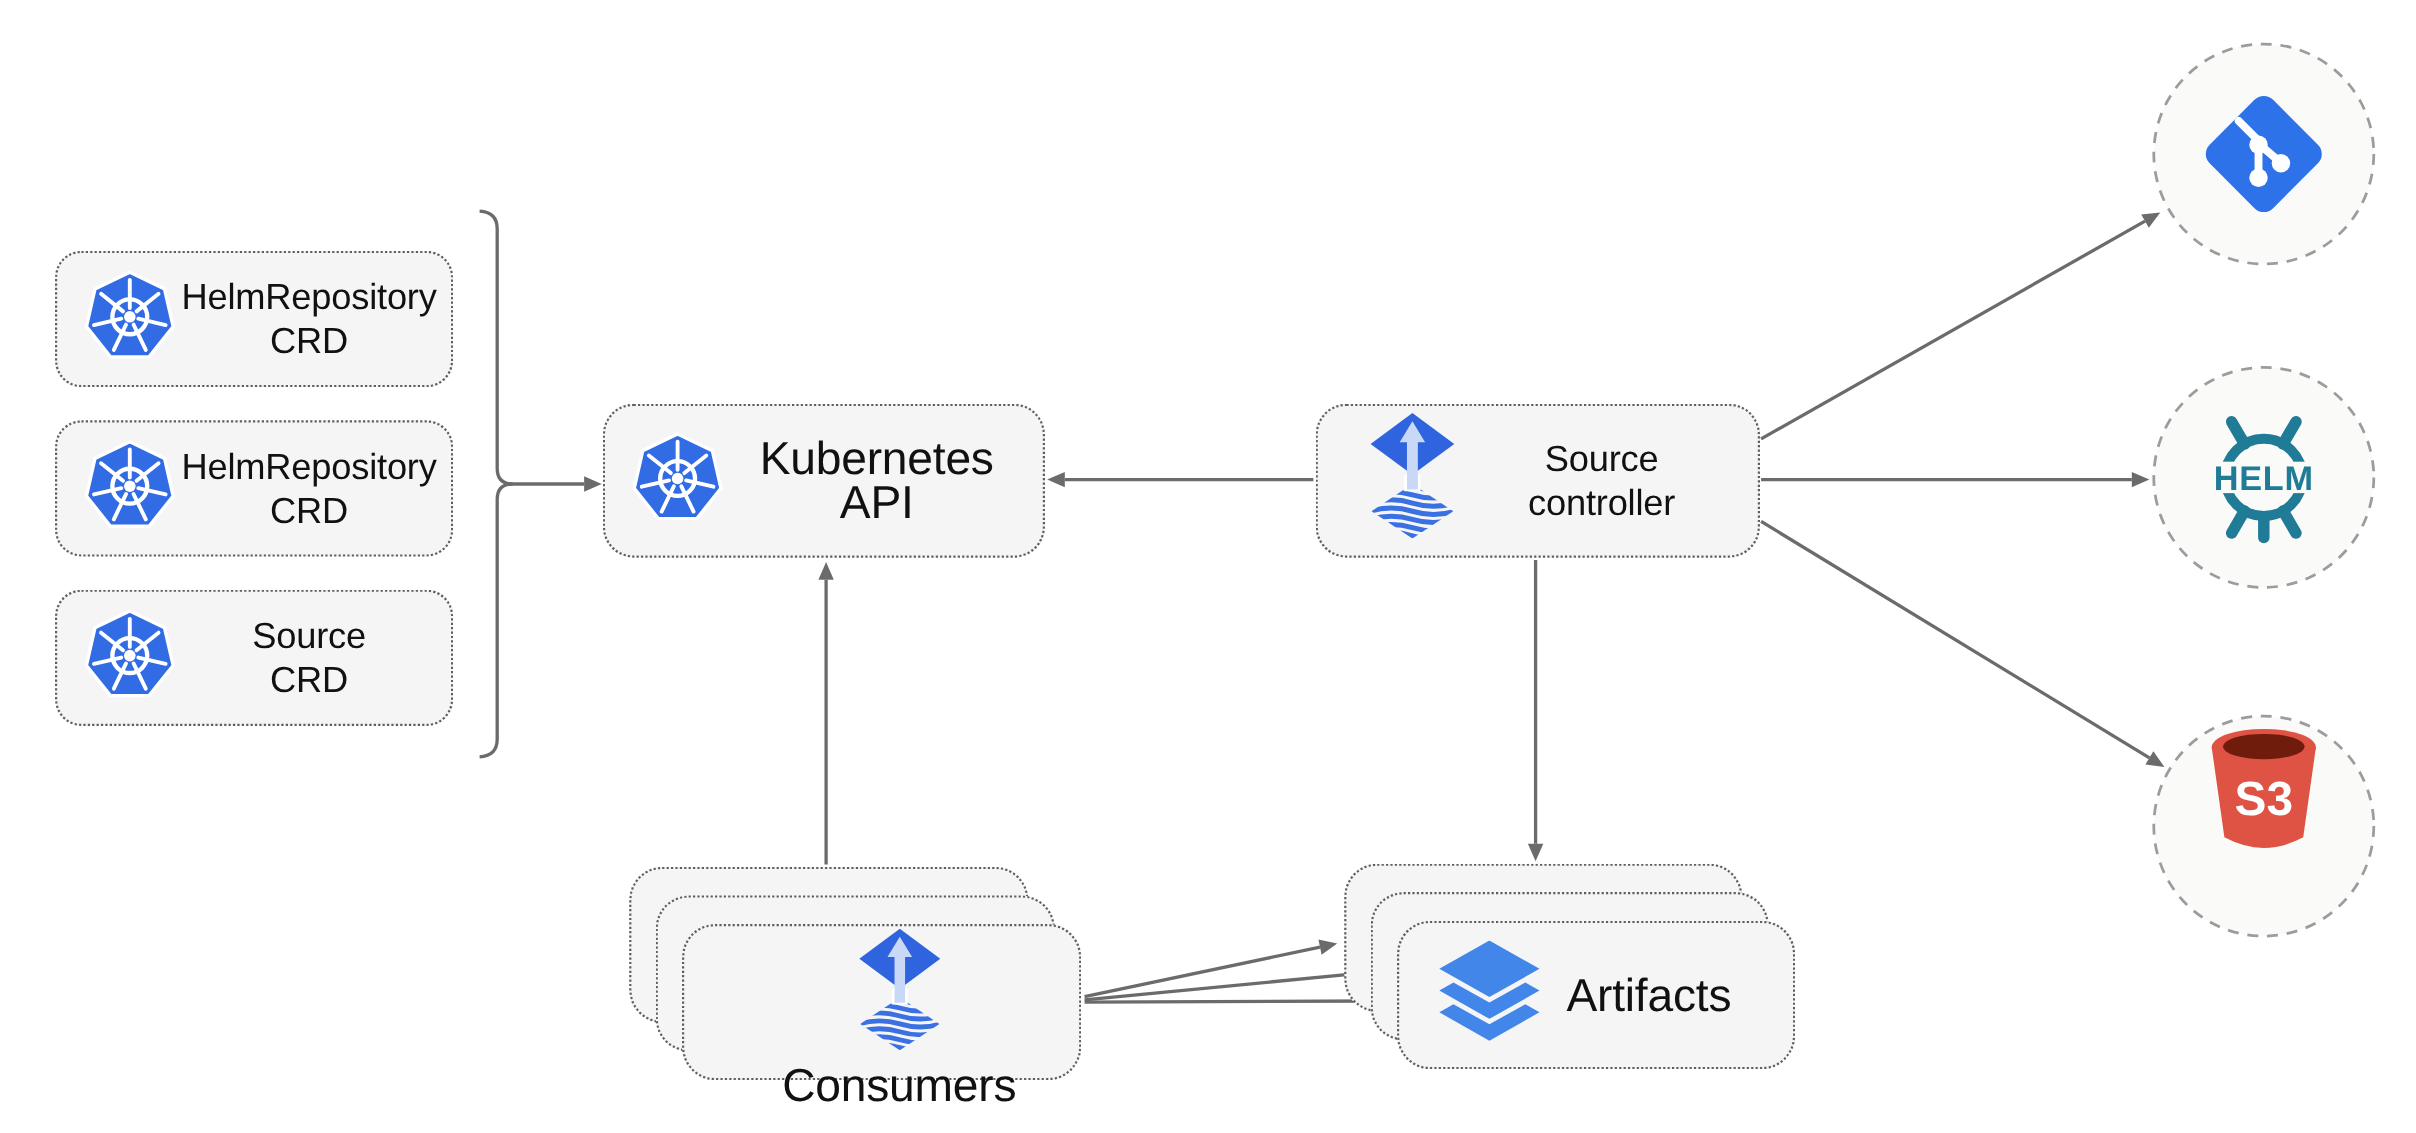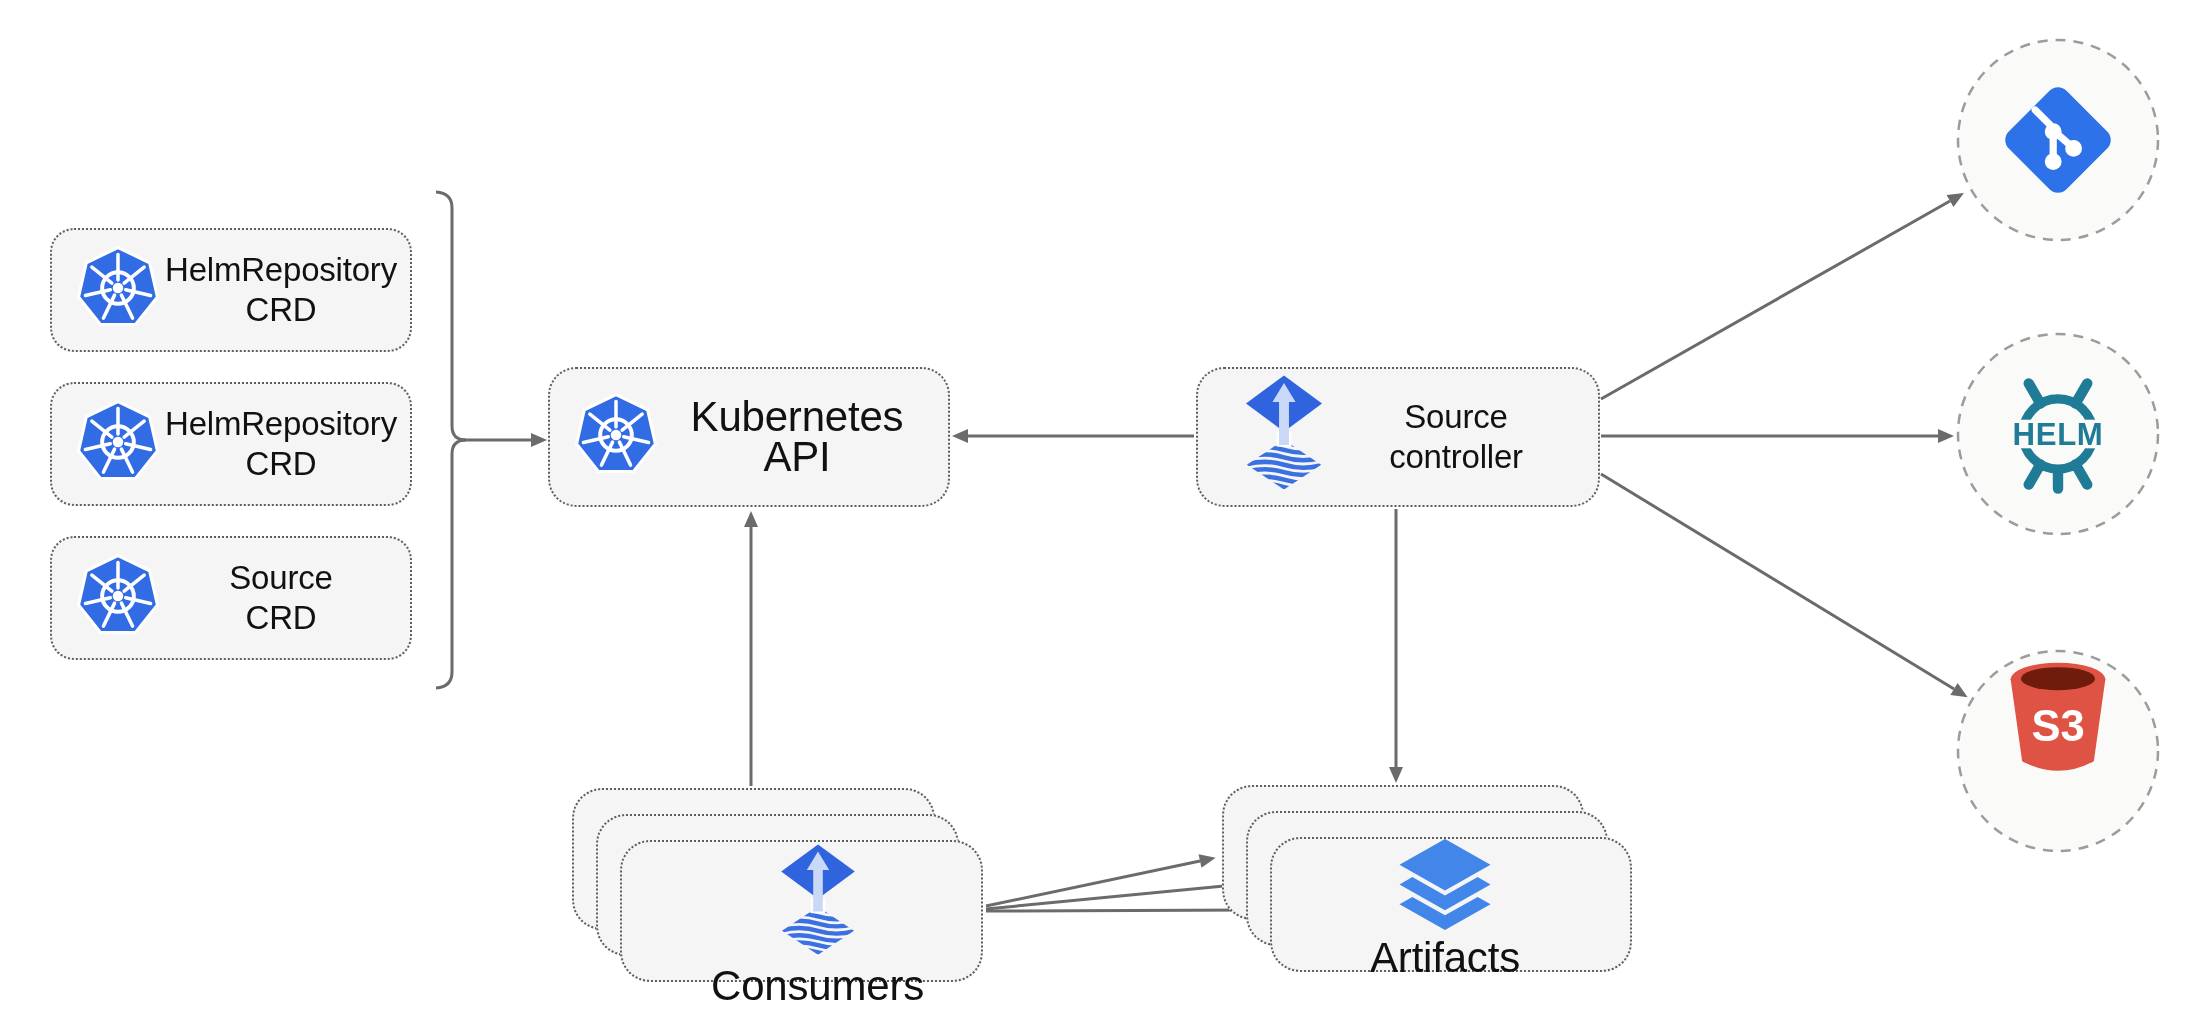--- a/index.html
+++ b/index.html
@@ -201,21 +201,21 @@
         </g>
         <rect x="41" y="71" width="18" height="18" fill="#fff"></rect>
         <path d="M50,12 L64,35 L56,35 L56,87 L44,87 L44,35 L36,35 Z" fill="var(--flux-arrow,#C9D8F6)"></path>
       </svg>
     </span>
     <div class="lbl one-line">Consumers</div>
   </div>
 
   <div class="stack-box" style="left:1222px;top:785px;width:362px;height:135px;"></div>
   <div class="stack-box" style="left:1246px;top:811px;width:362px;height:135px;"></div>
-  <div class="stack-box stack-front" style="left:1270px;top:837px;width:362px;height:135px;padding:0 40px 0 28px;box-sizing:border-box;flex-direction:column;">
+  <div class="stack-box stack-front" style="left:1270px;top:837px;width:362px;height:135px;padding:0 40px 0 28px;box-sizing:border-box;">
     <span class="icon">
       <svg width="108" height="95" viewBox="0 0 100 96">
         <polygon points="50,0 96,26 50,52 4,26" fill="var(--layers-blue,#4186E8)"></polygon>
         <polygon points="4,46 17,38.5 50,57 83,38.5 96,46 50,72" fill="var(--layers-blue,#4186E8)"></polygon>
         <polygon points="4,66 17,58.5 50,77 83,58.5 96,66 50,92" fill="var(--layers-blue,#4186E8)"></polygon>
       </svg>
     </span>
     <div class="lbl one-line">Artifacts</div>
   </div>
 

